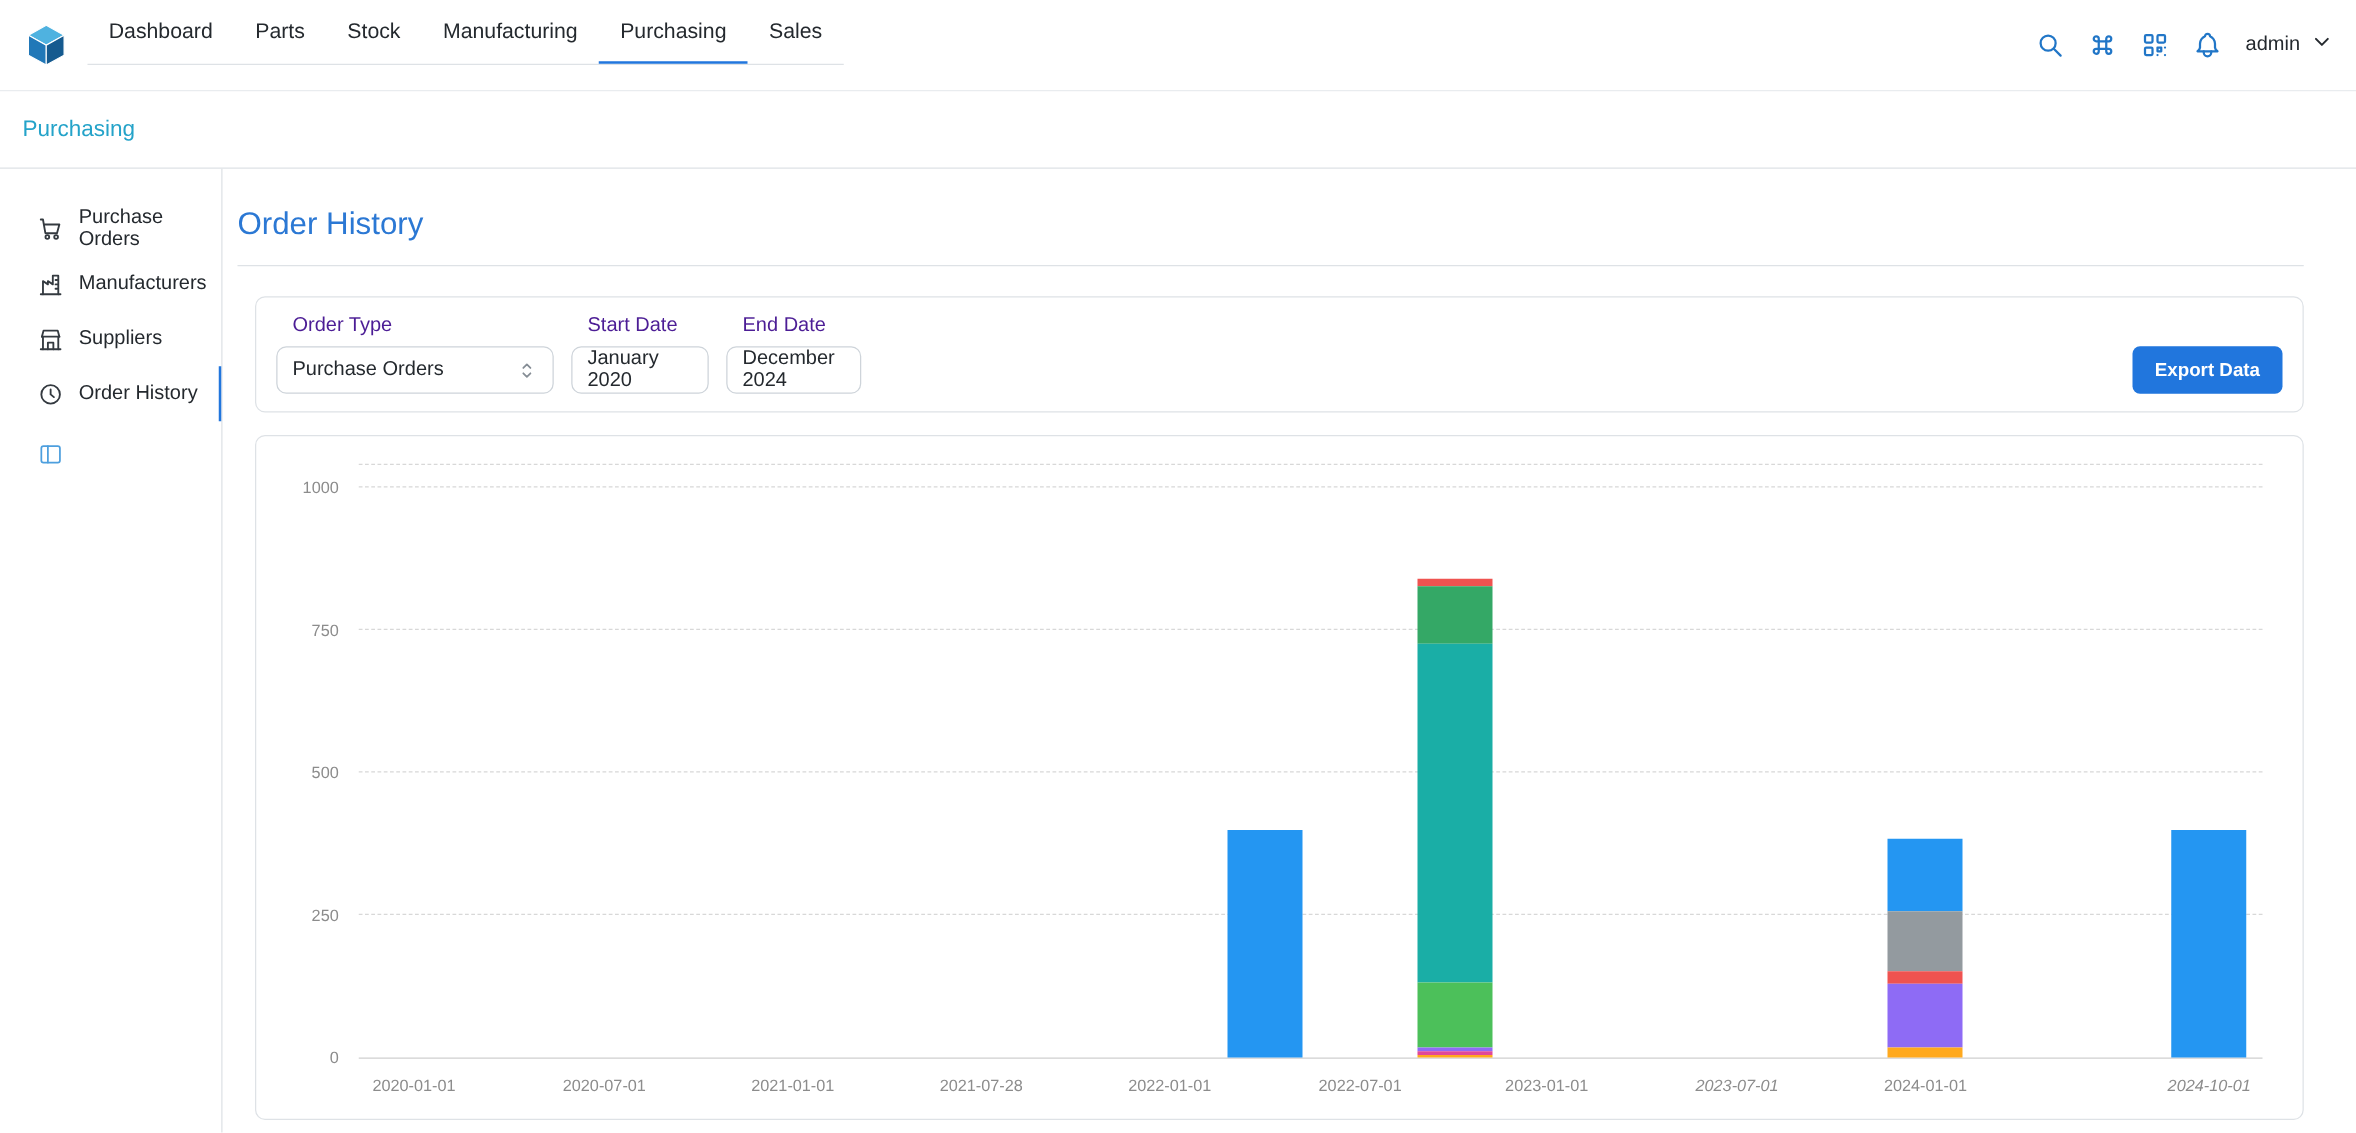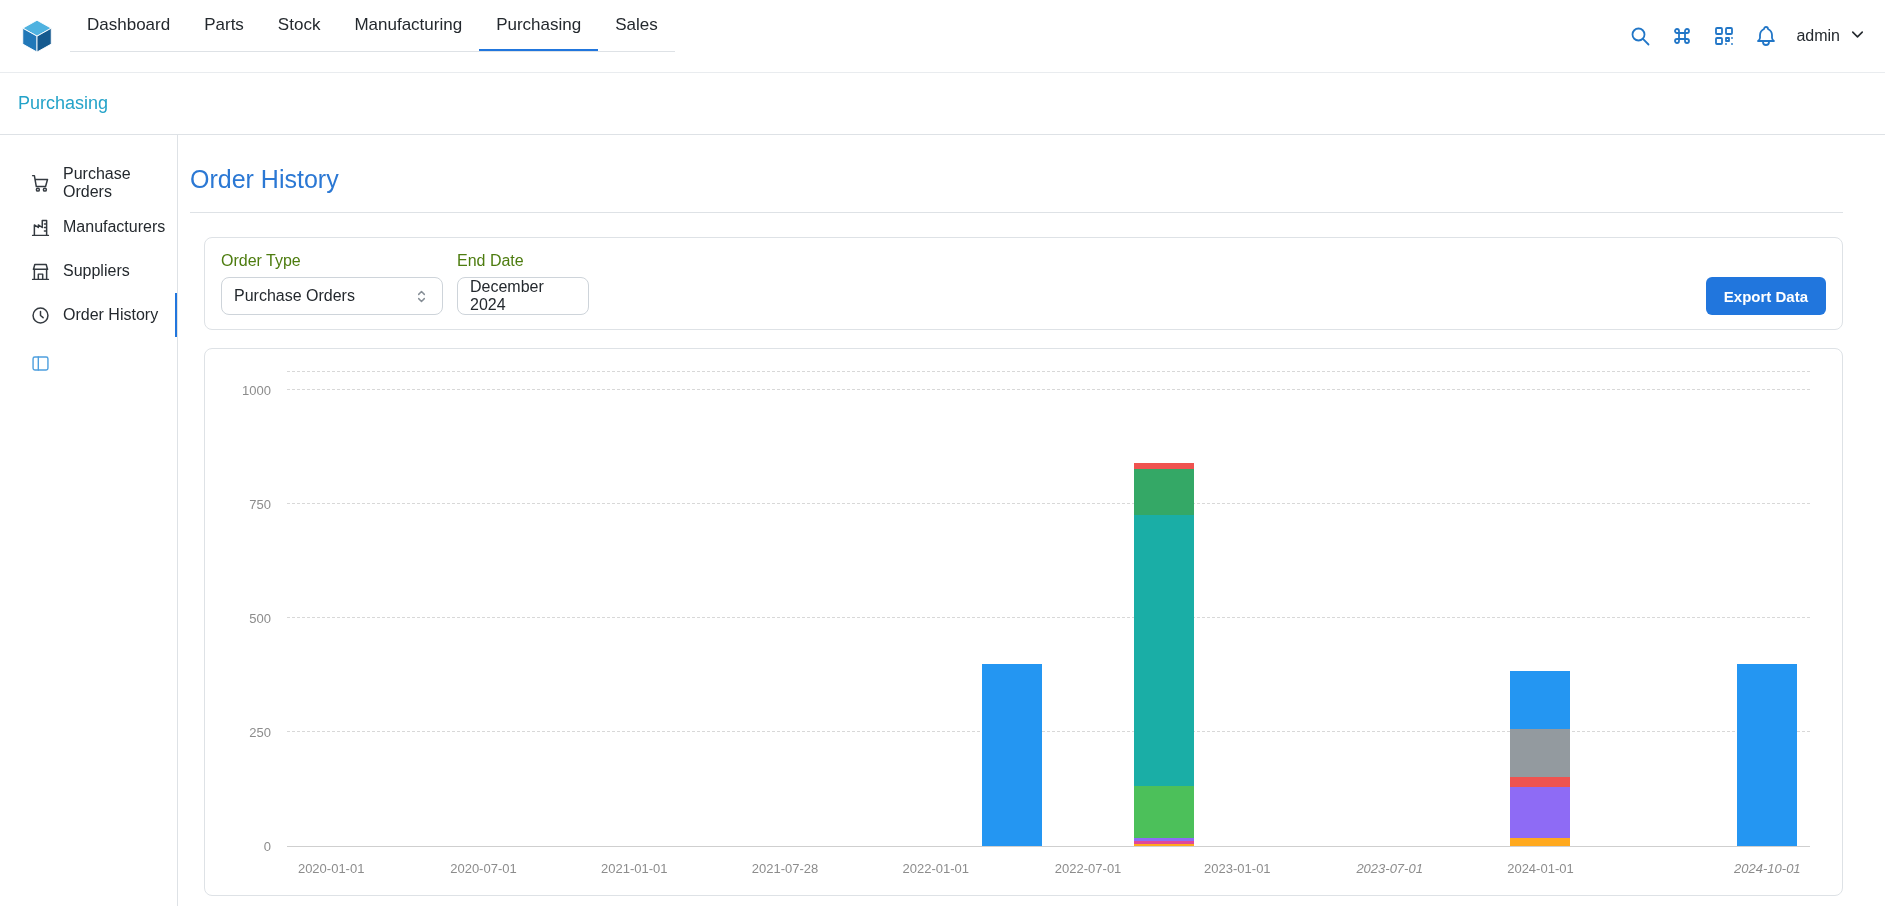--- a/index.html
+++ b/index.html
@@ -36,27 +36,27 @@
   .side-toggle { margin:16px 0 0 30px; width:21px; height:21px; color:#4d9fde; cursor:pointer; display:inline-flex; }
   .side-toggle svg { width:21px; height:21px; }
 
   .main { flex:1; padding:30px 42px 0 12px; }
   .page-title { font-size:25px; font-weight:500; color:#2b78d4; }
   .title-divider { border-bottom:1px solid #dee2e6; margin-top:18px; }
 
   
   .filter-panel { margin:24px 0 18px 14px; border:1px solid #dee2e6; border-radius:8px;
     padding:14px 16px; display:flex; gap:14px; align-items:flex-end; }
-  .field label { display:block; font-size:16px; margin-bottom:7px; color:#4d7c0f; }
+  .field label { display:block; font-size:16px; margin-bottom:7px; color:#4c1d95;margin-left:13px; }
   .control { height:38px; border:1px solid #ced4da; border-radius:8px; display:flex;
     align-items:center; padding:0 12px; font-size:16px; background:#fff; cursor:pointer; }
   .control.select { justify-content:space-between; width:222px; }
   .control.select svg { width:17px; height:17px; color:#868e96; }
   .control.date-start { width:110px; }
-  .control.date-end { width:132px; }
+  .control.date-end { width:108px; }
   .control.focused { border-color:#2176dd; }
   .export-btn { margin-left:auto; align-self:flex-end; height:38px; padding:0 18px;
     background:#2176dd; color:#fff; border:none; border-radius:6px; font-size:15px;
     font-weight:700; cursor:pointer; font-family:"Liberation Sans", sans-serif; }
 
   
   .chart-panel { margin:0 0 12px 14px; border:1px solid #dee2e6; border-radius:8px;
     padding:22px 26px 48px 26px; }
   .chart-plot { position:relative; height:476px; margin-left:56px; margin-right:6px;
     border-bottom:1px solid #cfcfcf; border-top:1px dashed #d8d8d8; }
@@ -184,20 +184,26 @@
 
     <section class="filter-panel">
       <div class="field">
         <label>Order Type</label>
         <div class="control select">
           <span>Purchase Orders</span>
           <svg viewBox="0 0 24 24" fill="none" stroke="currentColor" stroke-width="2" stroke-linecap="round" stroke-linejoin="round">
               <path d="M8 9l4-4 4 4"></path>
               <path d="M8 15l4 4 4-4"></path>
             </svg>
+        </div>
+      </div>
+      <div class="field">
+        <label>Start Date</label>
+        <div class="control date-start">
+          <span>January 2020</span>
         </div>
       </div>
       <div class="field">
         <label>End Date</label>
         <div class="control date-end">
           <span>December 2024</span>
         </div>
       </div>
       <button class="export-btn">Export Data</button>
     </section>

